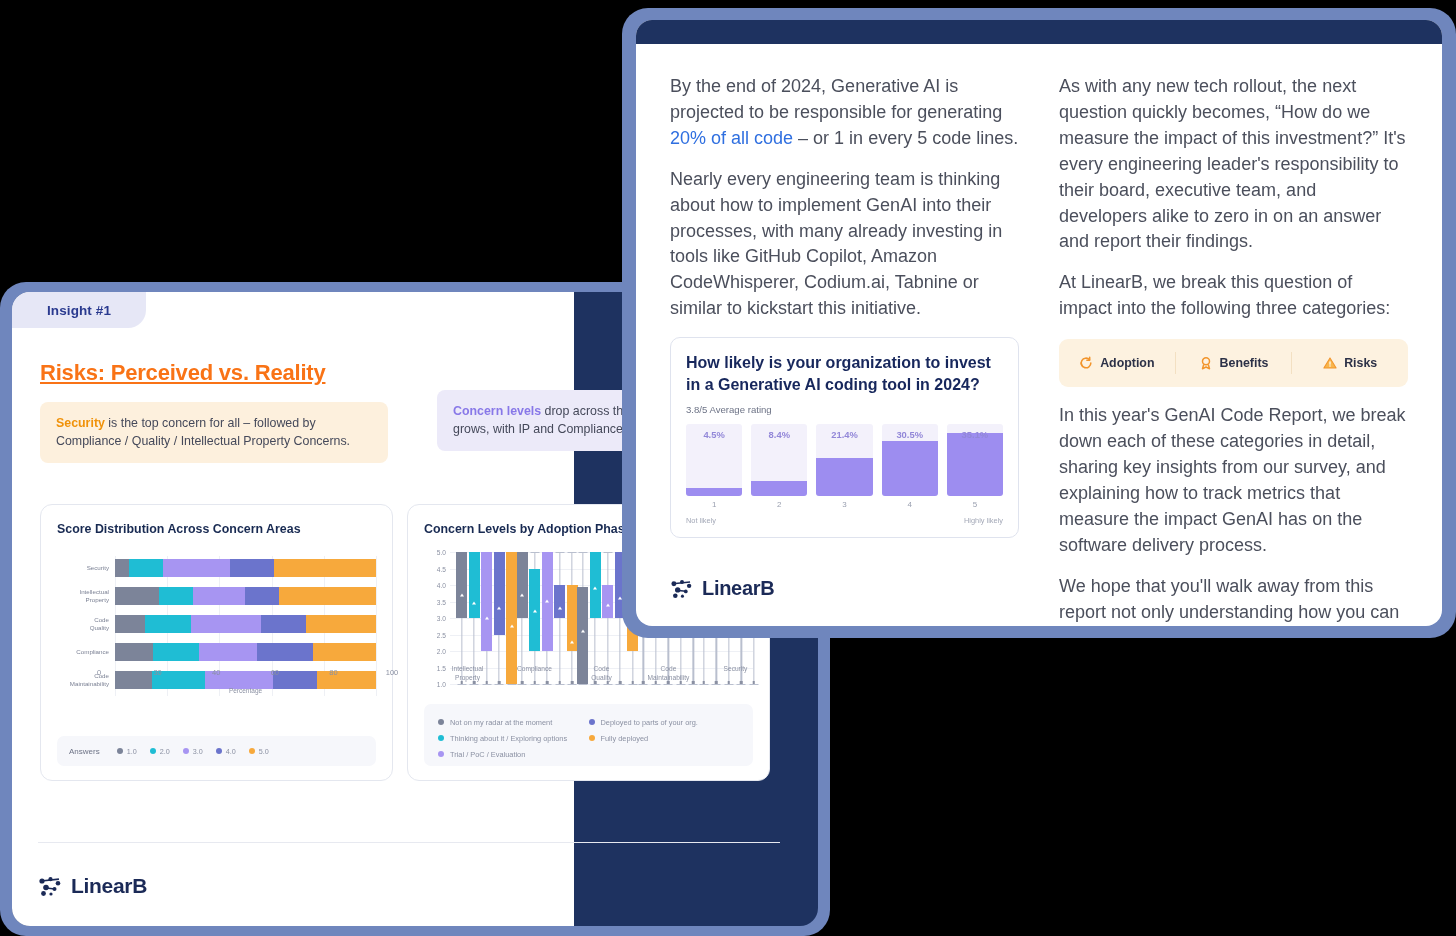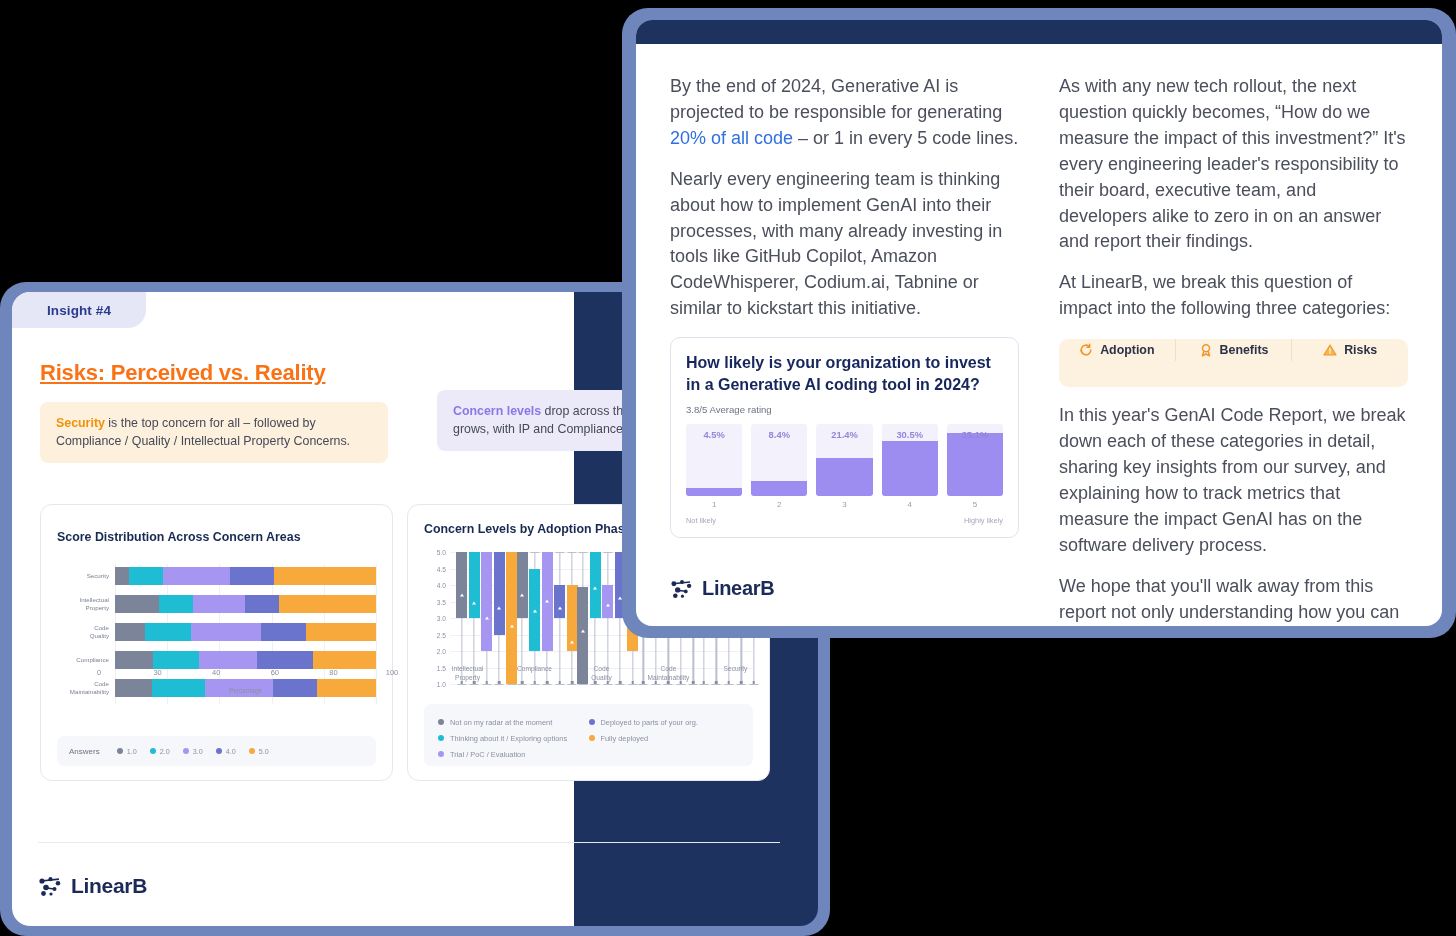--- a/index.html
+++ b/index.html
@@ -54,21 +54,21 @@
 
   .chart-card{
     position:absolute; background:#fff; border:1px solid #e4e7ef;
     border-radius:12px;
   }
   .chart-card-title{
     font-size:12.4px; font-weight:bold; color:#182a52;
   }
 
   
-  #chart-card-1{ left:40px; top:222px; width:353px; height:277px; padding:25px 16px; }
+  #chart-card-1{ left:40px; top:222px; width:353px; height:277px; padding:17px 16px; }
   #c1-plot{ position:relative; margin-top:20px; height:140px; }
   .c1-row{ position:relative; height:24px; margin-bottom:4px; }
   .c1-lab{
     position:absolute; left:0; top:50%; transform:translateY(-50%);
     width:52px; text-align:right; font-size:6.2px; color:#7b8194; line-height:1.25;
   }
   .c1-bar{ position:absolute; left:58px; right:0; top:3px; height:18px; display:flex; }
   .c1-seg{ height:100%; }
   .c1-grid{ position:absolute; left:58px; right:0; top:0; bottom:0; }
   .c1-gl{ position:absolute; top:0; bottom:0; width:1px; background:#eef0f5; }
@@ -153,41 +153,41 @@
     font-size:9.4px; font-weight:bold; color:#9287d8;
   }
   #survey-nums{ display:flex; gap:9px; margin-top:4px; }
   .sv-num{ flex:1; text-align:center; font-size:8px; color:#9aa0b0; }
   #survey-ends{ display:flex; justify-content:space-between; margin-top:7px; }
   #survey-ends span{ font-size:7.4px; color:#a3a8b7; }
 
   
   #r-pills{
     background:#fdf2e0; border-radius:9px; height:48px;
-    display:flex; margin:17px 0 16px 0;
+    display:flex; align-items:center; margin:17px 0 16px 0;
   }
   .pill{
     flex:1; display:flex; align-items:center; justify-content:center; gap:7px;
     font-size:12.4px; font-weight:bold; color:#2c3147; height:22px;
   }
   .pill + .pill{ border-left:1px solid #f3e0c2; }
 
   #right-logo{ position:absolute; left:34px; bottom:26px; }
   #right-logo .logo-text{ font-size:20px; }
 </style>
 </head>
 <body>
 
 <div id="left-stack">
   <div class="l-frame-border"></div>
   <div class="l-navy"></div>
   <div class="l-white"></div>
 
   <div class="insight-badge">
-    <span>Insight #4</span>
+    <span>Insight #1</span>
   </div>
 
   <div class="l-title">Risks: Perceived vs. Reality</div>
 
   <div class="callout callout-1">
     <b>Security</b><span> is the top concern for all – followed by Compliance / Quality / Intellectual Property Concerns.</span>
   </div>
 
   <div class="callout callout-2">
     <b>Concern levels</b><span> drop across the board as adoption grows, with IP and Compliance taking the lead.</span>

